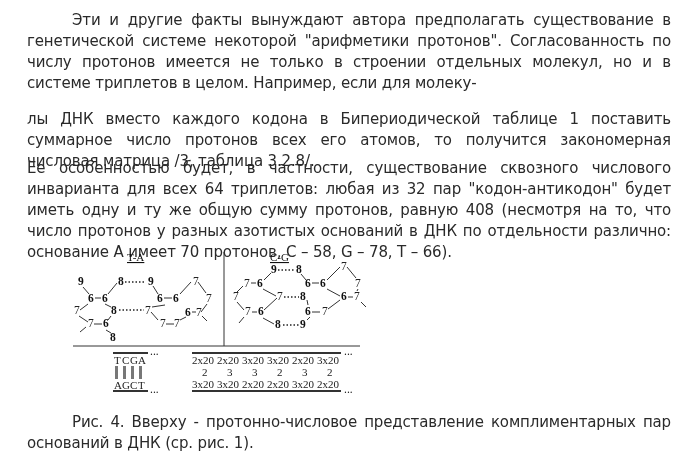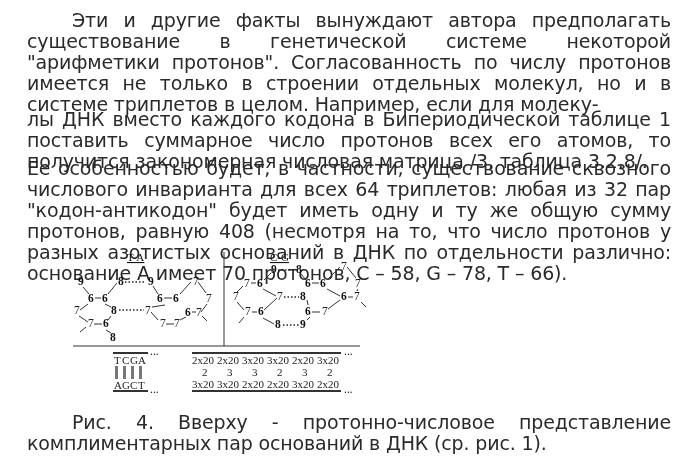--- a/index.html
+++ b/index.html
@@ -1,18 +1,18 @@
 <!DOCTYPE html>
 <html><head>
 <meta charset="utf-8">
 <style>
   html, body { margin: 0; padding: 0; background: #ffffff; }
   body { width: 700px; height: 462px; position: relative; overflow: hidden;
          font-family: "DejaVu Sans", sans-serif; color: #2a2a2a; }
-  .para { position: absolute; left: 27px; width: 644px; font-size: 19px;
+  .para { position: absolute; left: 27px; width: 644px; font-size: 15px;
           line-height: 21px; text-align: justify; letter-spacing: -0.15px; }
   .para.indent { text-indent: 45px; }
   .p1 { top: 10px; }
   .p2 { top: 109px; }
   .p3 { top: 158px; }
   .caption { top: 412px; }
   svg text.n { font-family: "Liberation Serif", serif; font-weight: bold; font-size: 11.5px; fill: #111; }
   svg text.s { font-family: "Liberation Serif", serif; font-size: 11.5px; fill: #222; }
   svg text.t { font-family: "Liberation Serif", serif; font-size: 11px; fill: #222; }
   svg text.lbl { font-family: "Liberation Serif", serif; font-size: 11px; fill: #111; text-decoration: underline; }

